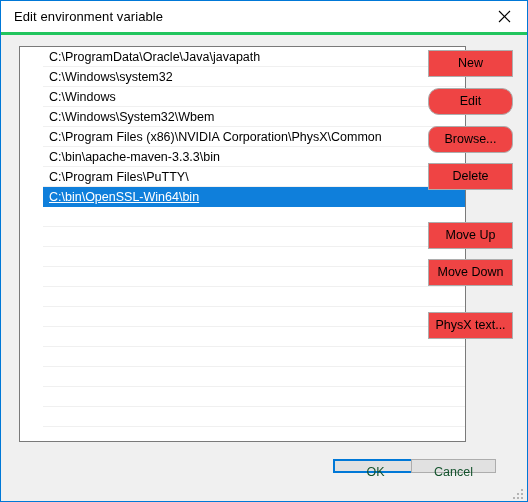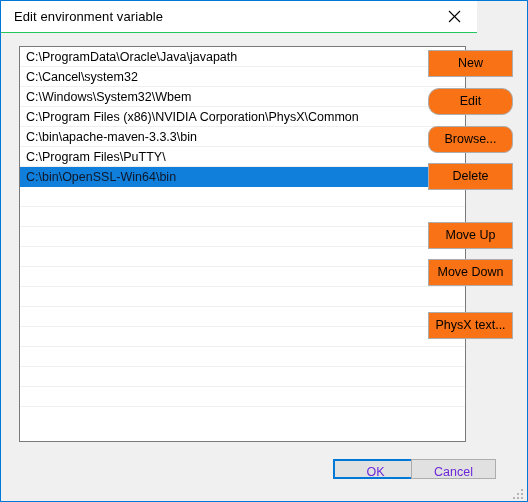--- a/index.html
+++ b/index.html
@@ -26,24 +26,24 @@
     box-sizing: border-box;
     border: 1px solid #0078d7;
     background: #f0f0f0;
   }
 
   
   #title-bar {
     position: absolute;
     left: 0;
     top: 0;
-    width: 476px;
+    width: 526px;
     height: 31px;
     background: #ffffff;
-    border-bottom: 1px solid #22c55e;
+    border-bottom: 3px solid #22c55e;
   }
   #window-title {
     position: absolute;
     left: 13px;
     top: 8px;
     font-size: 13px;
     color: #000000;
     white-space: nowrap;
     letter-spacing: 0.1px;
   }
@@ -67,48 +67,50 @@
   #path-listbox {
     position: absolute;
     left: 18px;
     top: 45px;
     width: 447px;
     height: 396px;
     box-sizing: border-box;
     border: 1px solid #7a7a7a;
     background: #ffffff;
     overflow: hidden;
+    padding-left: 23px;
   }
   .list-row {
     position: relative;
     height: 20px;
     line-height: 20px;
     box-sizing: border-box;
     border-bottom: 1px solid #f0f0f0;
     padding-left: 6px;
     font-size: 12.5px;
     color: #000000;
     white-space: nowrap;
     overflow: hidden;
   }
   .list-row.selected {
     background: #0f7fdb;
-    color: #0f172a;
+    color: #ffffff;
     border-bottom-color: #0f7fdb;
+    text-decoration: underline;
   }
   .list-row.empty { color: transparent; }
 
   
   .side-button {
     position: absolute;
     left: 427px;
     width: 85px;
     height: 27px;
     box-sizing: border-box;
-    background: #f97316;
+    background: #ef4444;
     border: 1px solid #adadad;
     font-family: "Liberation Sans", sans-serif;
     font-size: 12.5px;
     color: #000000;
     padding: 0;
     cursor: default;
     text-align: center;
     line-height: 25px;
   }
   #btn-new        { top: 49px; }
@@ -117,27 +119,27 @@
   #btn-delete     { top: 162px; }
   #btn-move-up    { top: 221px; }
   #btn-move-down  { top: 258px; }
   #btn-edit-text  { top: 311px; }
 
   
   .bottom-button {
     position: absolute;
     top: 458px;
     width: 85px;
-    height: 20px;
+    height: 14px;
     box-sizing: border-box;
     background: #e1e1e1;
     border: 1px solid #adadad;
     font-family: "Liberation Sans", sans-serif;
     font-size: 12.5px;
-    color: #6d28d9;
+    color: #14532d;
     padding: 0;
     cursor: default;
     text-align: center;
     line-height: 25px;
   }
   #btn-ok {
     left: 332px;
     border: 2px solid #0078d7;
     line-height: 23px;
   }
@@ -174,21 +176,22 @@
     <button id="close-button">
       <svg width="13" height="13" viewBox="0 0 13 13" aria-hidden="true">
         <line x1="1" y1="1" x2="12" y2="12" stroke="#000000" stroke-width="1.1"></line>
         <line x1="12" y1="1" x2="1" y2="12" stroke="#000000" stroke-width="1.1"></line>
       </svg>
     </button>
   </div>
 
   <div id="path-listbox">
     <div class="list-row">C:\ProgramData\Oracle\Java\javapath</div>
-    <div class="list-row">C:\Cancel\system32</div>
+    <div class="list-row">C:\Windows\system32</div>
+    <div class="list-row">C:\Windows</div>
     <div class="list-row">C:\Windows\System32\Wbem</div>
     <div class="list-row">C:\Program Files (x86)\NVIDIA Corporation\PhysX\Common</div>
     <div class="list-row">C:\bin\apache-maven-3.3.3\bin</div>
     <div class="list-row">C:\Program Files\PuTTY\</div>
     <div class="list-row selected">C:\bin\OpenSSL-Win64\bin</div>
     <div class="list-row empty"></div>
     <div class="list-row empty"></div>
     <div class="list-row empty"></div>
     <div class="list-row empty"></div>
     <div class="list-row empty"></div>

